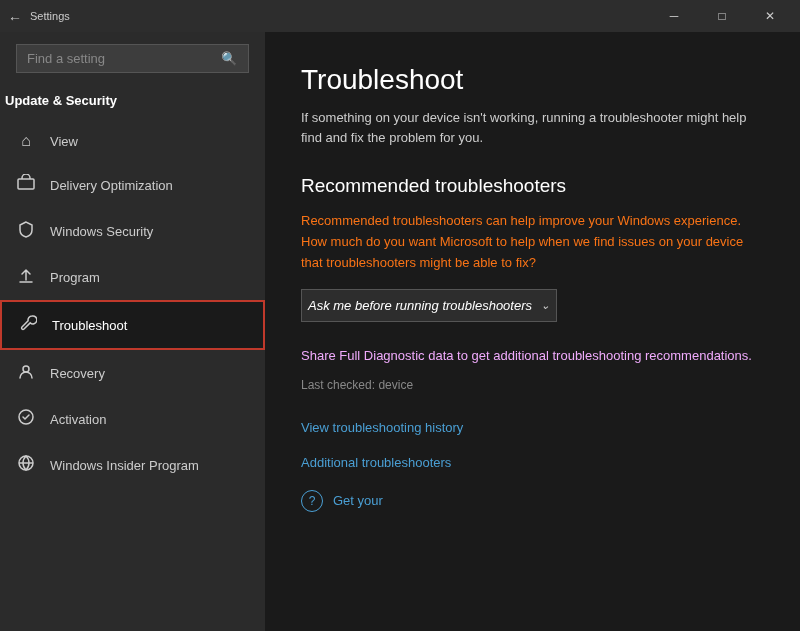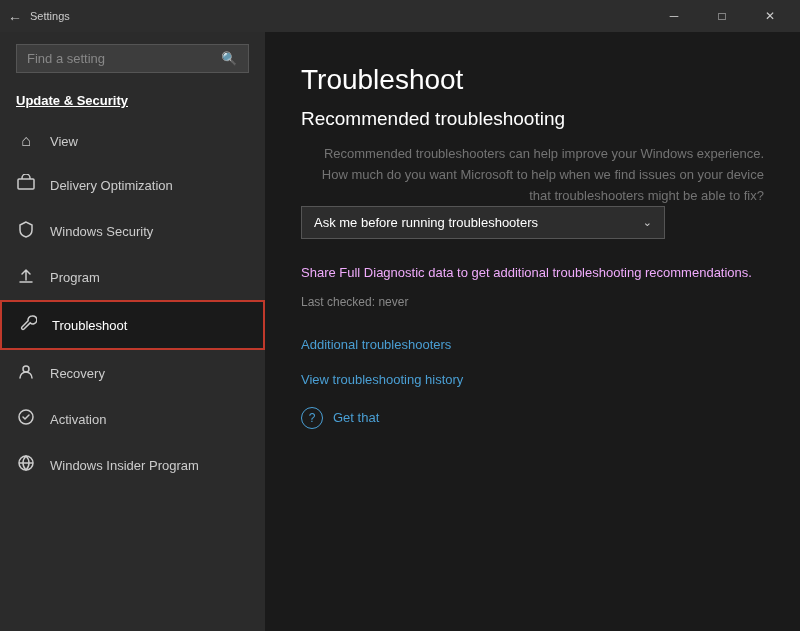--- a/index.html
+++ b/index.html
@@ -89,22 +89,21 @@
       flex: 1;
       outline: none;
     }
     .sidebar-search input::placeholder { color: #888; }
     .search-icon-glyph { color: #888; font-size: 13px; }
 
     .sidebar-section-title {
       font-size: 13px;
       font-weight: 700;
       color: #ffffff;
-      padding: 8px 16px 12px 16px;
-      text-decoration: underline;
+      padding: 8px 16px 12px 5px;
     }
 
     .sidebar-item {
       display: flex;
       align-items: center;
       padding: 12px 16px;
       cursor: pointer;
       gap: 14px;
       color: #ccc;
       font-size: 13px;
@@ -145,37 +144,38 @@
 
     .section-heading {
       font-size: 19px;
       font-weight: 400;
       color: #ffffff;
       margin-bottom: 14px;
     }
 
     .section-desc {
       font-size: 13px;
-      color: #737373;
+      color: #f97316;
       line-height: 1.6;
-      text-align: right;
+      margin-bottom: 16px;
     }
 
     .dropdown {
       display: flex;
       align-items: center;
       justify-content: space-between;
       background: #2d2d2d;
       border: 1px solid #555;
-      padding: 8px 12px;
+      padding: 8px 6px;
       cursor: pointer;
       font-size: 13px;
       color: #fff;
-      width: 364px;
+      width: 256px;
       margin-bottom: 24px;
+      font-style: italic;
     }
     .dropdown-arrow { font-size: 11px; color: #ccc; }
 
     .link-orange {
       color: #f0abfc;
       font-size: 13px;
       cursor: pointer;
       margin-bottom: 12px;
       display: block;
       line-height: 1.5;
@@ -323,35 +323,36 @@
         </svg>
       </span>
       <span>Windows Insider Program</span>
     </div>
 
   </div>
 
   <div class="content">
 
     <h1 class="content-title">Troubleshoot</h1>
-
-    <h2 class="section-heading">Recommended troubleshooting</h2>
+    <p class="content-subtitle">If something on your device isn't working, running a troubleshooter might help find and fix the problem for you.</p>
+
+    <h2 class="section-heading">Recommended troubleshooters</h2>
     <p class="section-desc">Recommended troubleshooters can help improve your Windows experience. How much do you want Microsoft to help when we find issues on your device that troubleshooters might be able to fix?</p>
 
     <div class="dropdown">
       <span>Ask me before running troubleshooters</span>
       <span class="dropdown-arrow">⌄</span>
     </div>
 
     <a class="link-orange">Share Full Diagnostic data to get additional troubleshooting recommendations.</a>
 
-    <p class="status-last-checked">Last checked: never</p>
-
+    <p class="status-last-checked">Last checked: device</p>
+
+    <a class="link-blue">View troubleshooting history</a>
     <a class="link-blue">Additional troubleshooters</a>
-    <a class="link-blue">View troubleshooting history</a>
 
     <div class="get-help-row">
       <div class="get-help-icon">?</div>
-      <span>Get that</span>
+      <span>Get your</span>
     </div>
 
   </div>
 </div>
 
 </body></html>

